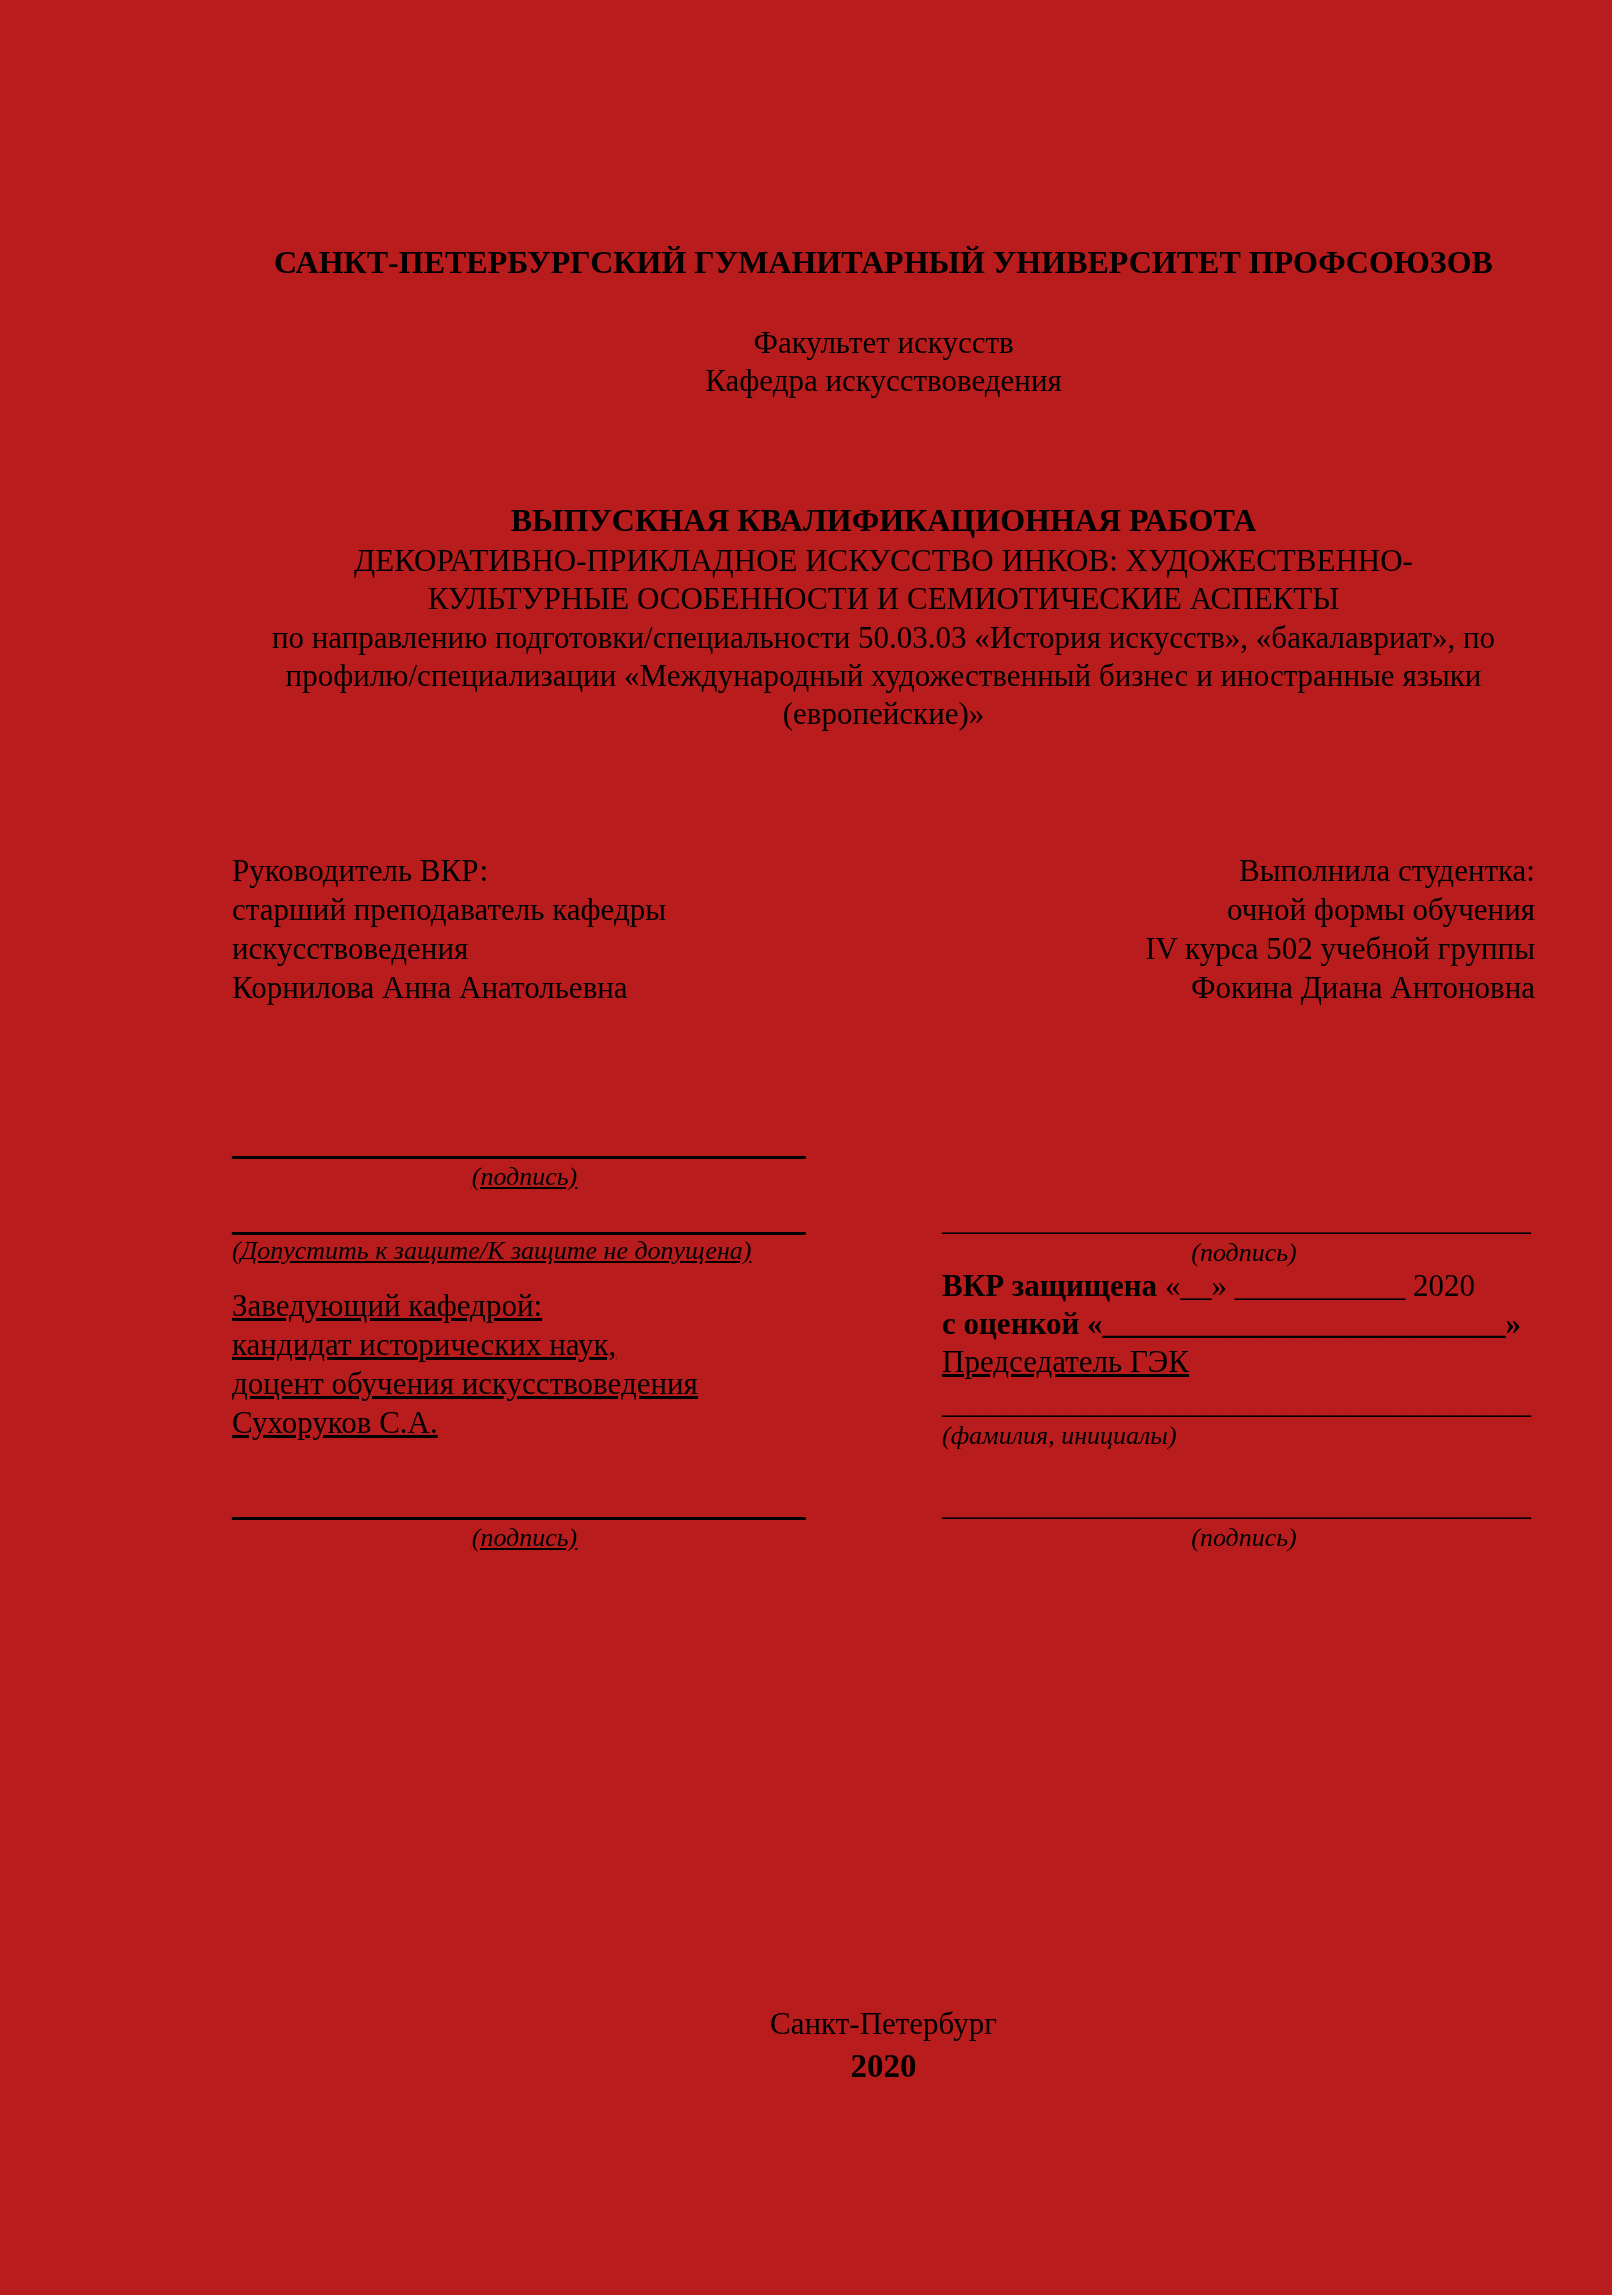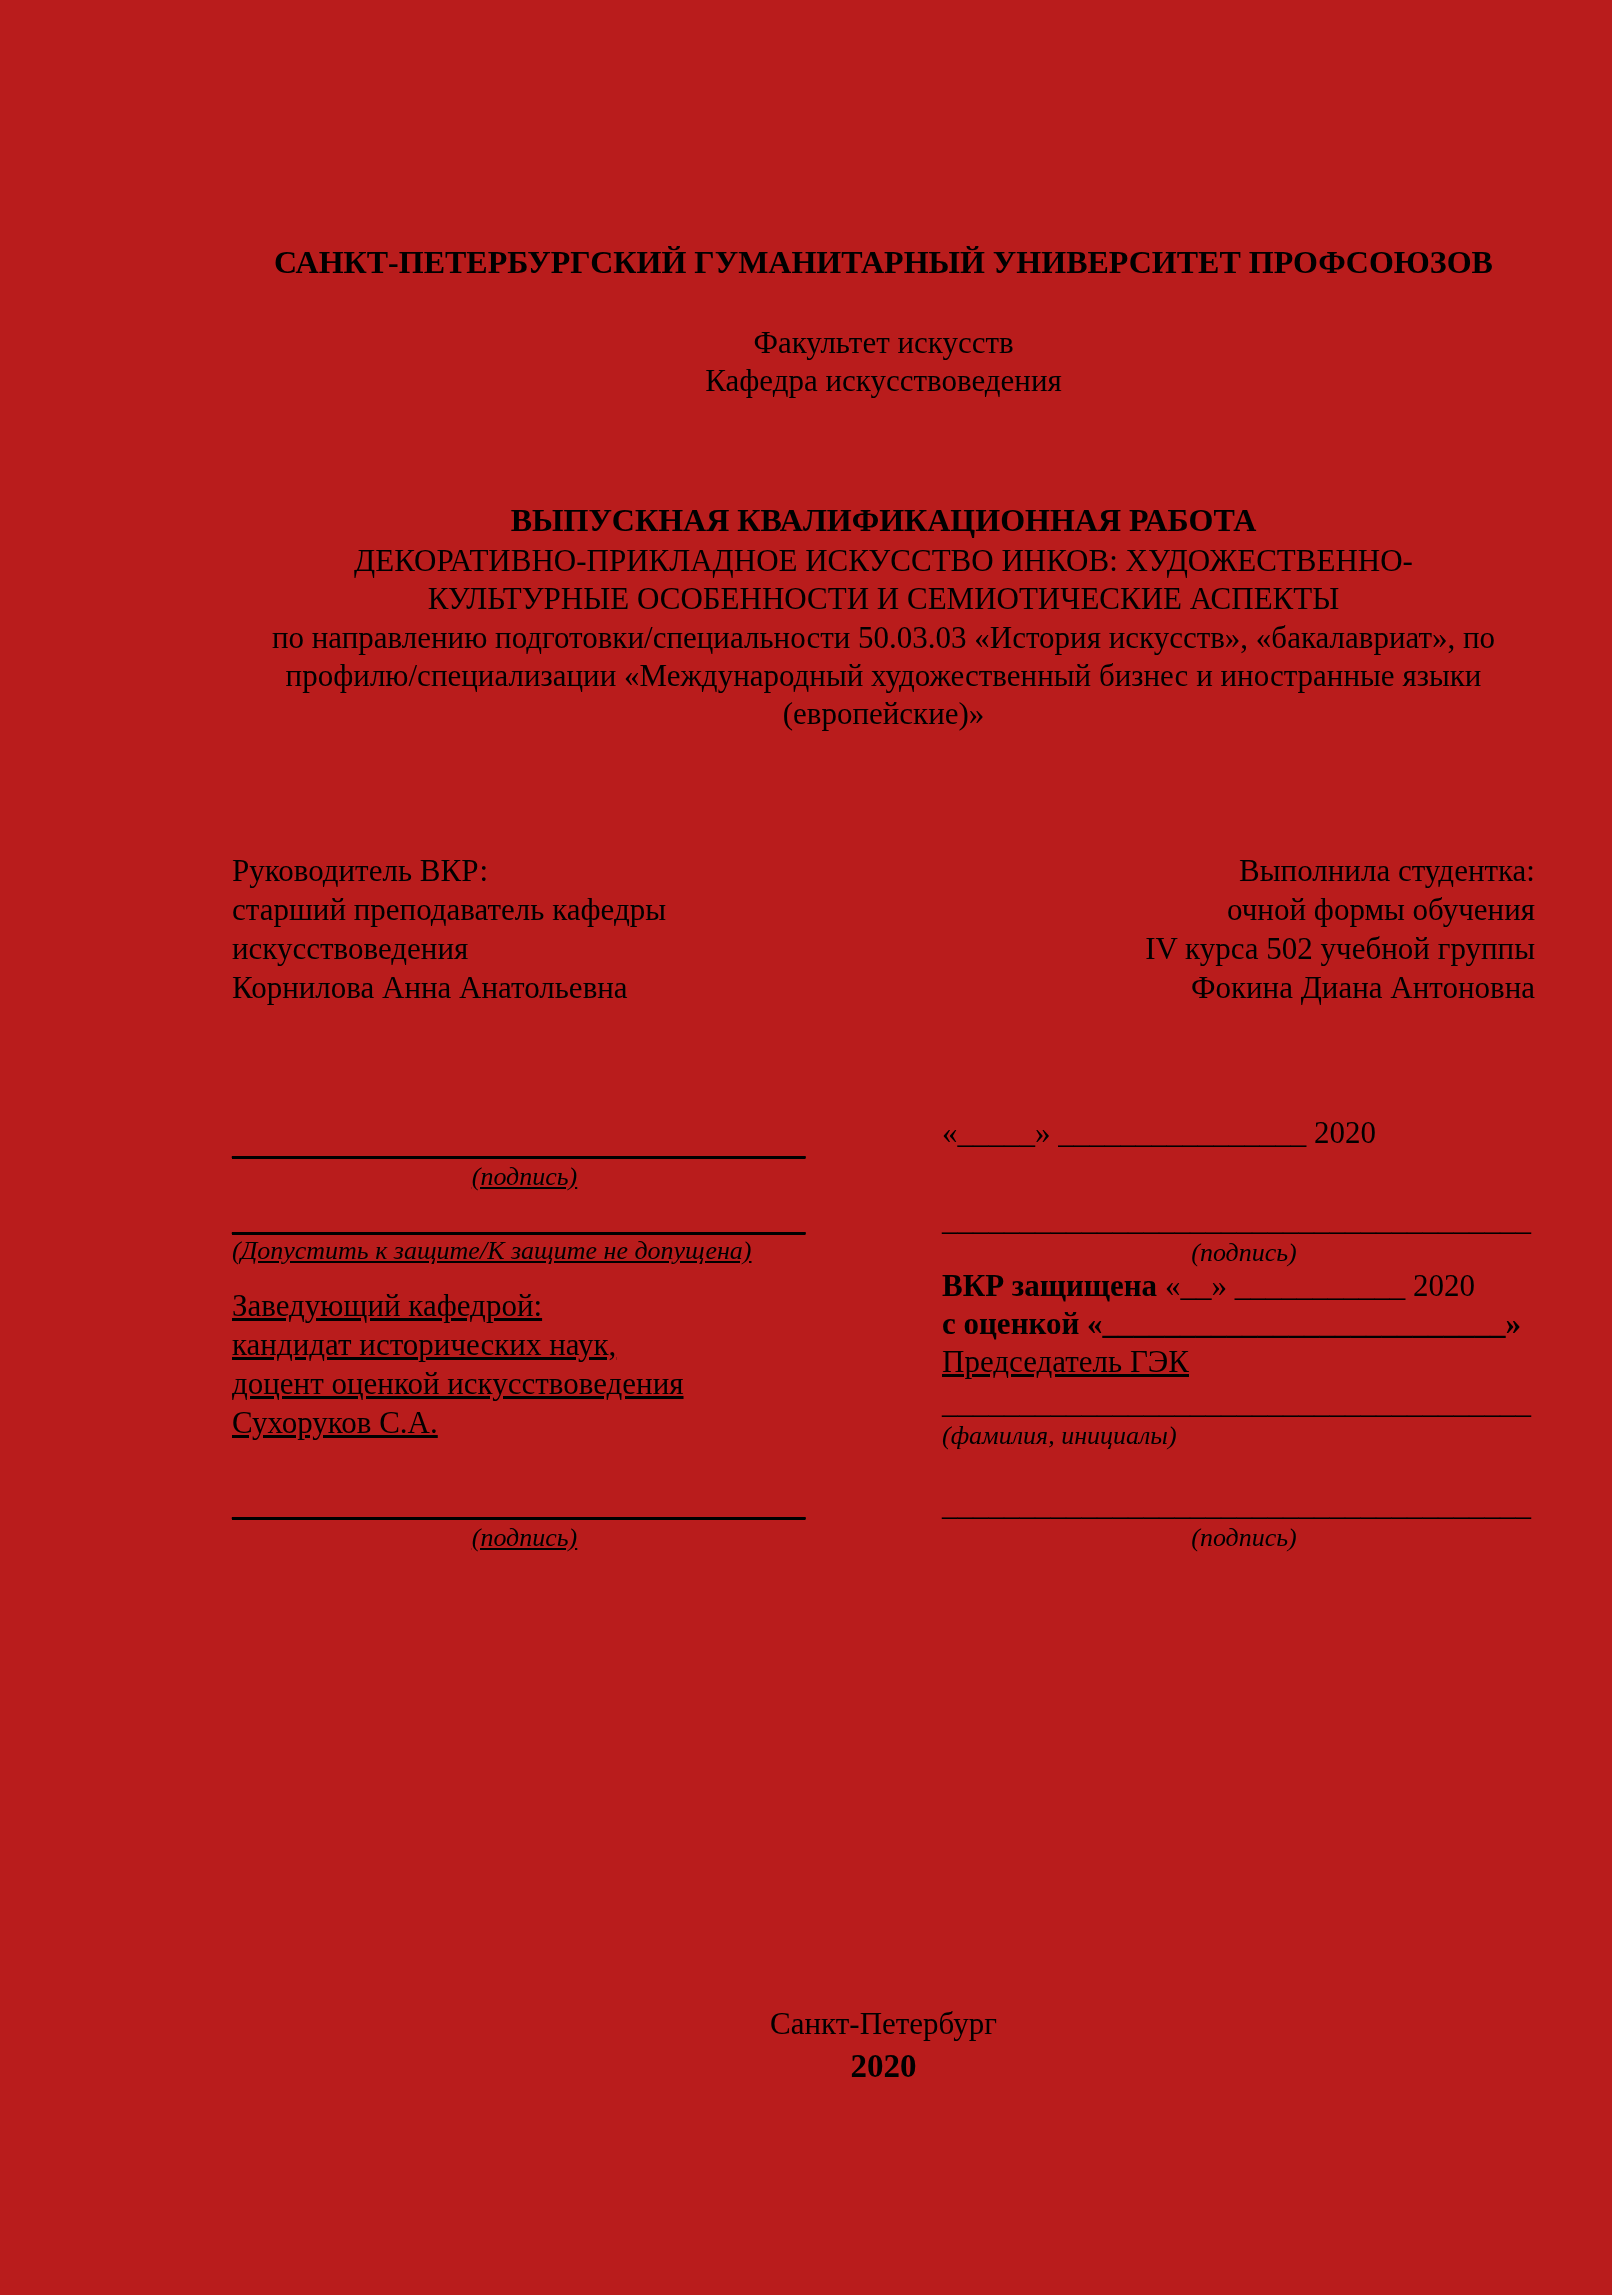--- a/index.html
+++ b/index.html
@@ -95,28 +95,27 @@
 
   <div class="abs leftcol l-sign-line-1 uline">_____________________________________</div>
   <div class="abs leftcol l-sign-label-1 italic-small">(подпись)</div>
 
   <div class="abs leftcol l-adm-line uline">_____________________________________</div>
   <div class="abs leftcol l-adm-label italic-small">(Допустить к защите/К защите не допущена)</div>
 
   <div class="abs leftcol l-head-block">
     <div>Заведующий кафедрой:</div>
     <div>кандидат исторических наук,</div>
-    <div>доцент оценкой искусствоведения</div>
+    <div>доцент обучения искусствоведения</div>
     <div>Сухоруков С.А.</div>
   </div>
 
   <div class="abs leftcol l-sign-line-2 uline">_____________________________________</div>
   <div class="abs leftcol l-sign-label-2 italic-small">(подпись)</div>
 
-  <div class="abs rightcol r-date-line">«_____» ________________ 2020</div>
 
   <div class="abs rightcol r-sign-line-1 uline">______________________________________</div>
   <div class="abs rightcol r-sign-label-1 italic-small">(подпись)</div>
 
   <div class="abs rightcol r-defended">
     <span class="bold">ВКР защищена</span><span> «__» ___________ 2020</span>
   </div>
 
   <div class="abs rightcol r-grade">с оценкой «__________________________»</div>
 

